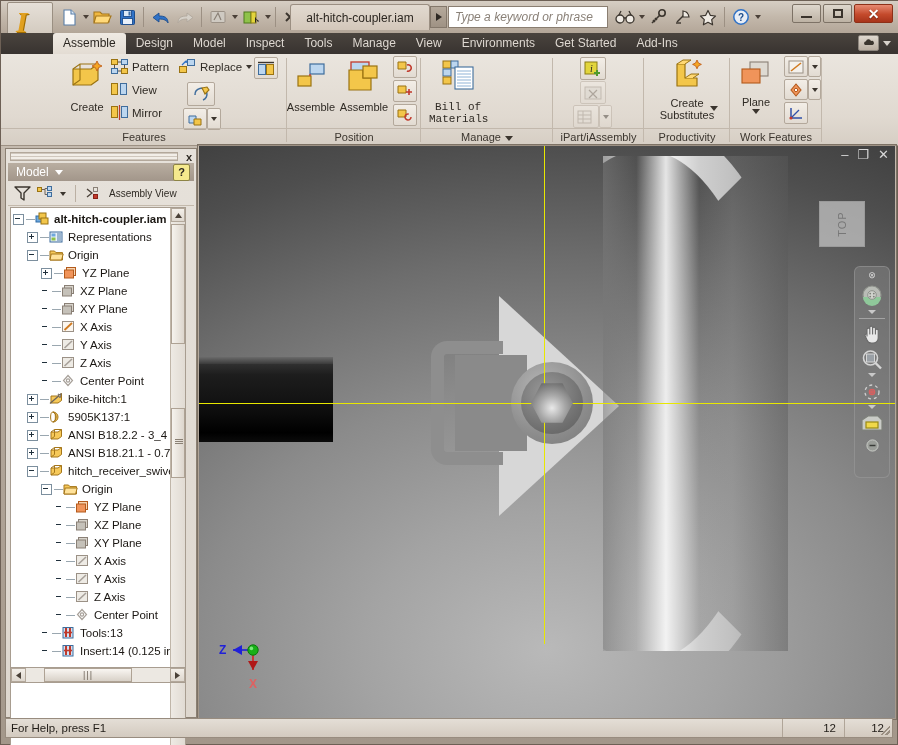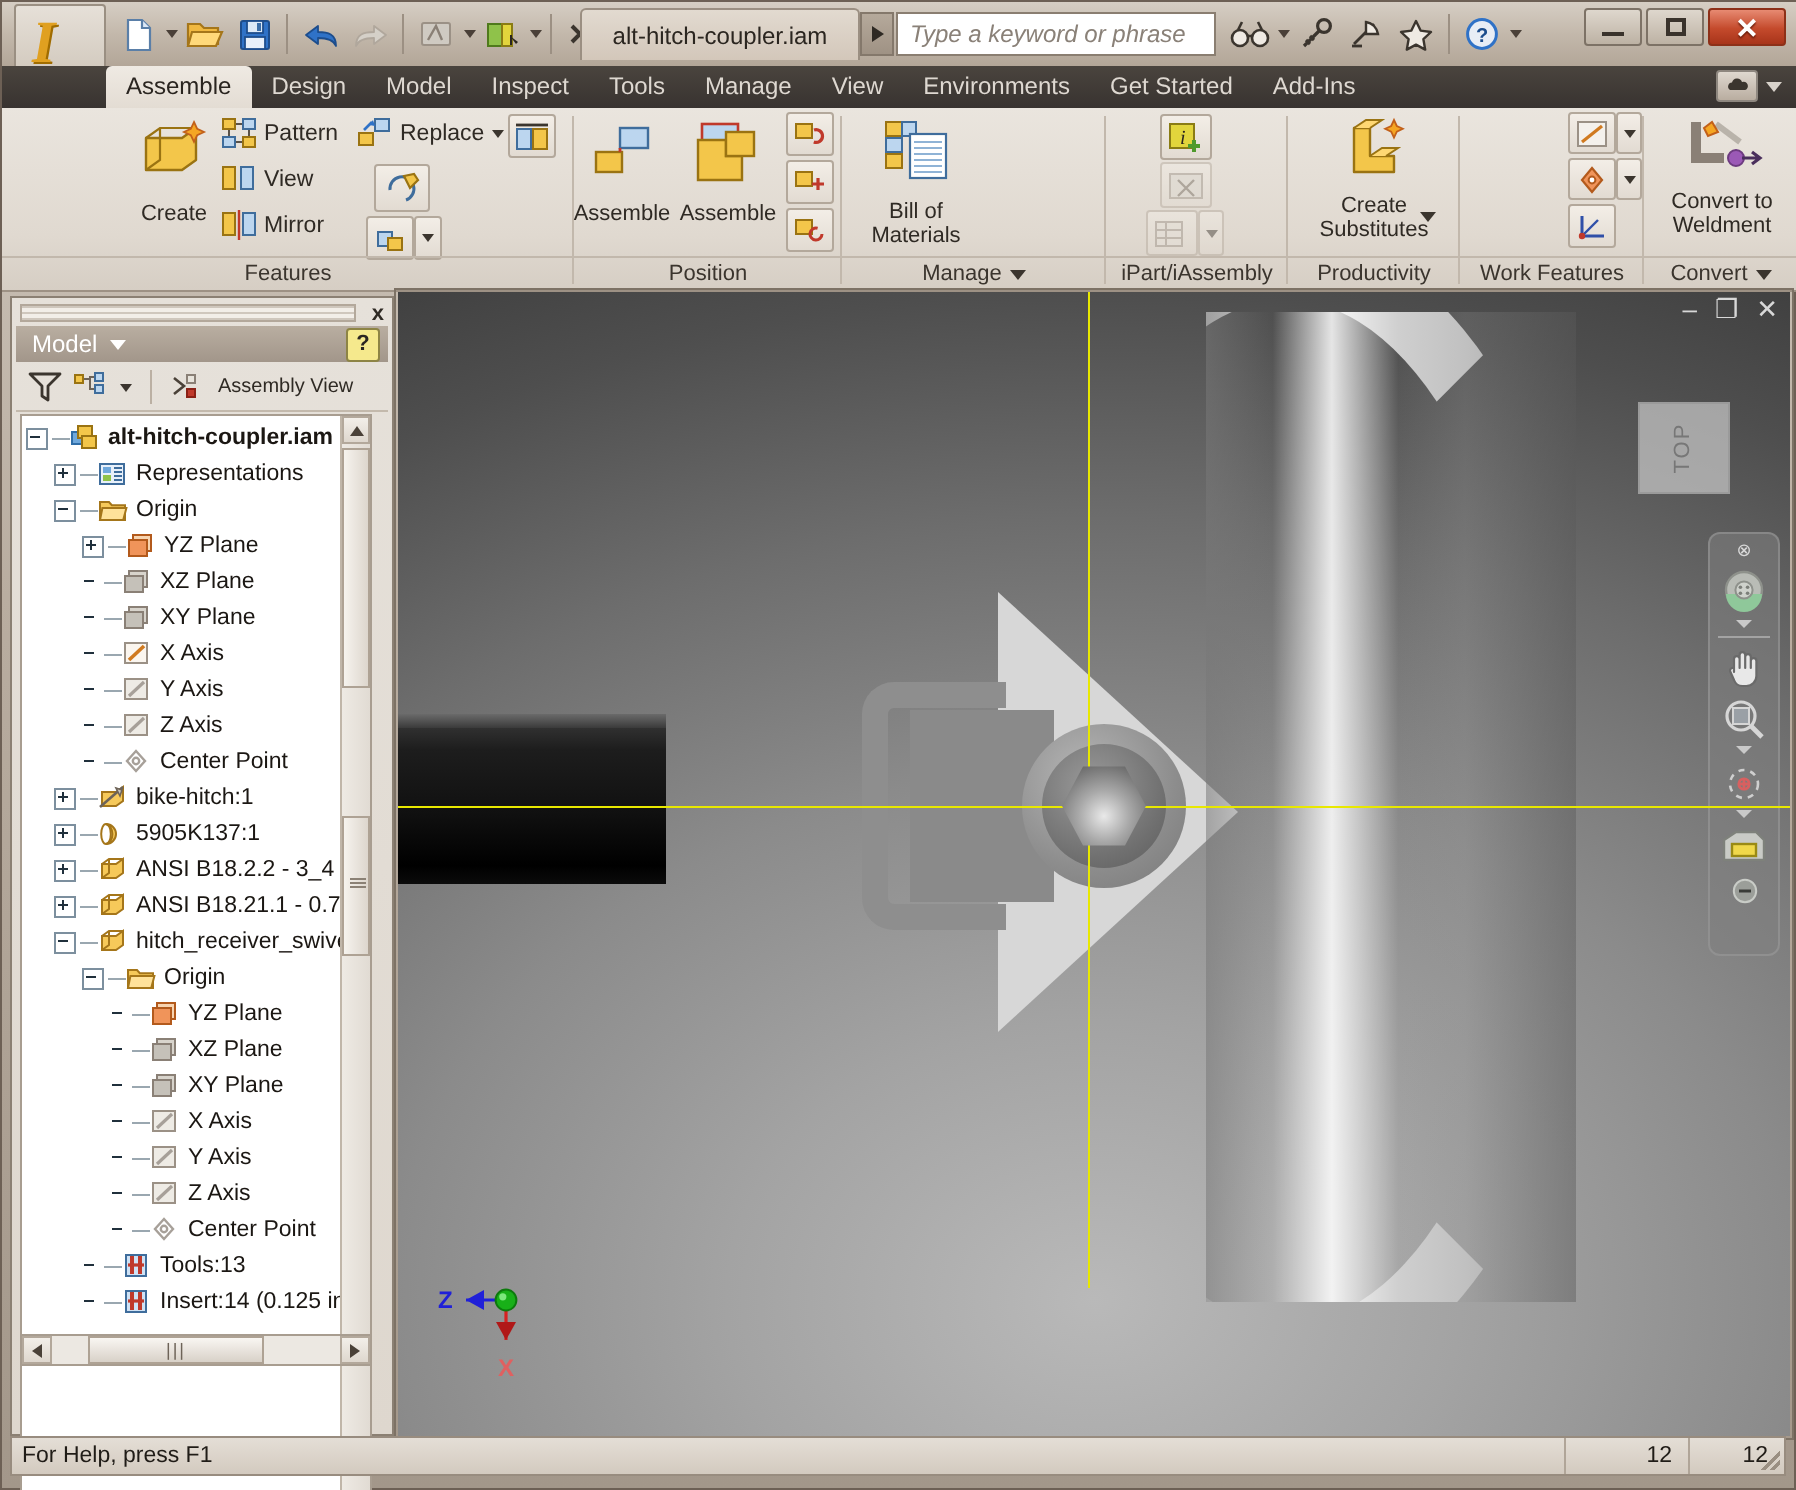--- a/index.html
+++ b/index.html
@@ -660,21 +660,21 @@
             <path d="M14 9 a3 3 0 1 1 -2.2 -2.9" fill="none" stroke="#c0392b" stroke-width="1.5"></path>
           </svg>
         </div>
       </div>
       <div class="plabel">Position</div>
       <div class="pdiv"></div>
     </div>
 
     <div class="panel" style="left:420px;width:132px;">
       <div class="pbody">
-        <div class="bigbtn" style="left:8px;top:5px;width:58px;">
+        <div class="bigbtn" style="left:8px;top:5px;width:58px;font-family:Liberation Mono, monospace;">
           <svg width="46" height="38" viewBox="0 0 46 38">
             <rect x="8" y="2" width="8" height="7" fill="#f3c64a" stroke="#9a7312"></rect>
             <rect x="16" y="2" width="7" height="7" fill="#bcd6ef" stroke="#3f6d9c"></rect>
             <rect x="8" y="10" width="8" height="7" fill="#bcd6ef" stroke="#3f6d9c"></rect>
             <rect x="8" y="18" width="8" height="7" fill="#f3c64a" stroke="#9a7312"></rect>
             <rect x="20" y="8" width="18" height="22" fill="#ffffff" stroke="#3f6d9c" stroke-width="1.1"></rect>
             <path d="M22 12 h14 M22 15 h14 M22 18 h14 M22 21 h14 M22 24 h14 M22 27 h14" stroke="#8fb3d6" stroke-width="1"></path>
           </svg>
           <span class="lbl">Bill of<br>Materials</span>
         </div>
@@ -723,20 +723,28 @@
           <span class="lbl">Create<br>Substitutes</span>
         </div>
         <div style="position:absolute;left:66px;top:52px;width:0;height:0;border-left:4px solid transparent;border-right:4px solid transparent;border-top:5px solid #3b352e;"></div>
       </div>
       <div class="plabel">Productivity</div>
       <div class="pdiv"></div>
     </div>
 
     <div class="panel" style="left:729px;width:92px;">
       <div class="pbody">
+        <div class="bigbtn" style="left:0px;top:5px;">
+          <svg width="44" height="34" viewBox="0 0 44 34">
+            <rect x="16" y="3" width="18" height="14" fill="#dedad2" stroke="#8a8076" stroke-width="1.1"></rect>
+            <rect x="8" y="10" width="18" height="14" fill="#f0945a" stroke="#b35a1c" stroke-width="1.1"></rect>
+          </svg>
+          <span class="lbl">Plane</span>
+          <div style="margin:1px auto 0;width:0;height:0;border-left:4px solid transparent;border-right:4px solid transparent;border-top:5px solid #3b352e;"></div>
+        </div>
 
         <div class="iconbox" style="position:absolute;left:54px;top:2px;width:24px;height:21px;">
           <svg width="16" height="14" viewBox="0 0 16 14">
             <rect x="1" y="1" width="14" height="12" fill="#f4f1ec" stroke="#9b9186"></rect>
             <path d="M3 11 L13 3" stroke="#d07a20" stroke-width="1.6"></path>
           </svg>
         </div>
         <div class="iconbox" style="position:absolute;left:78px;top:2px;width:13px;height:21px;">
             <div class="dcaret"></div>
           </div>
@@ -756,35 +764,20 @@
             <path d="M3 2 v10 h11" fill="none" stroke="#2f4fa8" stroke-width="1.5"></path>
             <path d="M3 12 L11 4" stroke="#2f4fa8" stroke-width="1.2"></path>
             <circle cx="3" cy="12" r="1.6" fill="#c0392b"></circle>
           </svg>
         </div>
       </div>
       <div class="plabel">Work Features</div>
       <div class="pdiv"></div>
     </div>
 
-    <div class="panel" style="left:821px;width:77px;">
-      <div class="pbody">
-        <div class="bigbtn" style="left:6px;top:4px;width:66px;">
-          <svg width="46" height="34" viewBox="0 0 46 34">
-            <path d="M10 3 v18 h14" fill="none" stroke="#8a8076" stroke-width="5"></path>
-            <path d="M20 4 l12 9" stroke="#b9b3aa" stroke-width="3"></path>
-            <path d="M14 6 l4 -3 3 5 -5 2 z" fill="#f5a623" stroke="#c2601a"></path>
-            <circle cx="30" cy="21" r="4" fill="#9b59b6" stroke="#6d3b80"></circle>
-            <path d="M33 21 h8 M38 18 l4 3 -4 3" fill="none" stroke="#4a2f5c" stroke-width="1.6"></path>
-          </svg>
-          <span class="lbl">Convert to<br>Weldment</span>
-        </div>
-      </div>
-      <div class="plabel"><span>Convert</span><i class="panel-caret"></i></div>
-    </div>
   </div>
 
   <div class="browser">
     <div class="br-grip"></div>
     <div class="br-close">x</div>
 
     <div class="br-title">
       <span>Model</span>
       <i class="tcaret"></i>
       <div class="br-help">?</div>

